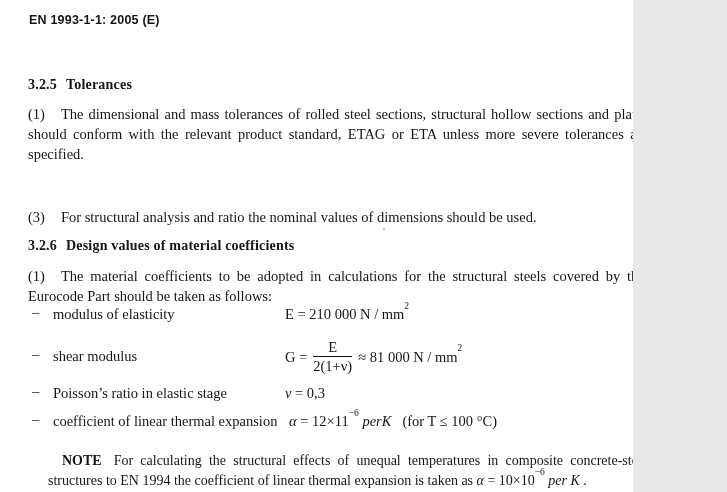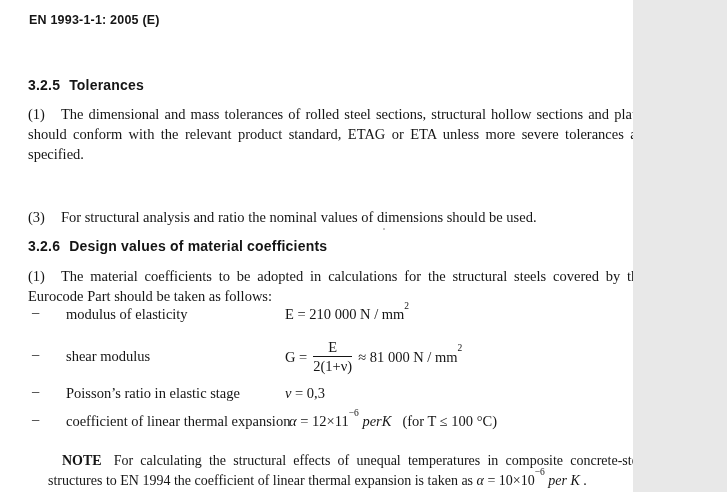--- a/index.html
+++ b/index.html
@@ -12,37 +12,37 @@
     color:#151515;
   }
   
   .hdr{
     position:absolute;left:29px;top:13px;
     font-family:"Liberation Sans","DejaVu Sans",sans-serif;
     font-weight:bold;font-size:12.5px;letter-spacing:.2px;
   }
   .sec{
     position:absolute;left:28px;margin:0;
-    font-family:Liberation Sans, sans-serif;
+    font-family:Liberation Serif, serif;
     font-weight:bold;font-size:14px;letter-spacing:.2px;
     white-space:nowrap;
   }
   .sec .sec-num{margin-right:9px;}
   
   .para{
     position:absolute;left:28px;width:620px;margin:0;
     font-size:14.5px;line-height:20px;
   }
   .just{text-align:justify;}
   .pnum{white-space:nowrap;}
   .psp{display:inline-block;width:16px;}
   
   .row{position:absolute;left:28px;width:640px;height:20px;font-size:14.5px;}
   .row .dash{position:absolute;left:4px;top:-2px;}
-  .row .lbl{position:absolute;left:38px;top:0;white-space:nowrap;text-align:center;}
+  .row .lbl{position:absolute;left:25px;top:0;white-space:nowrap;text-align:center;}
   .row .eq{position:absolute;left:257px;top:0;white-space:nowrap;}
   .row-shear{height:48px;}
   .row-shear .dash{top:13px;}
   .row-shear .lbl{top:15px;}
   .row-shear .eq{top:0;}
   .row-coeff .eq{left:261px;}
   sup.s{font-size:9.5px;position:relative;top:-0.45em;line-height:0;}
   .it{font-style:italic;}
   .cond{margin-left:11px;text-align:right;}
   

